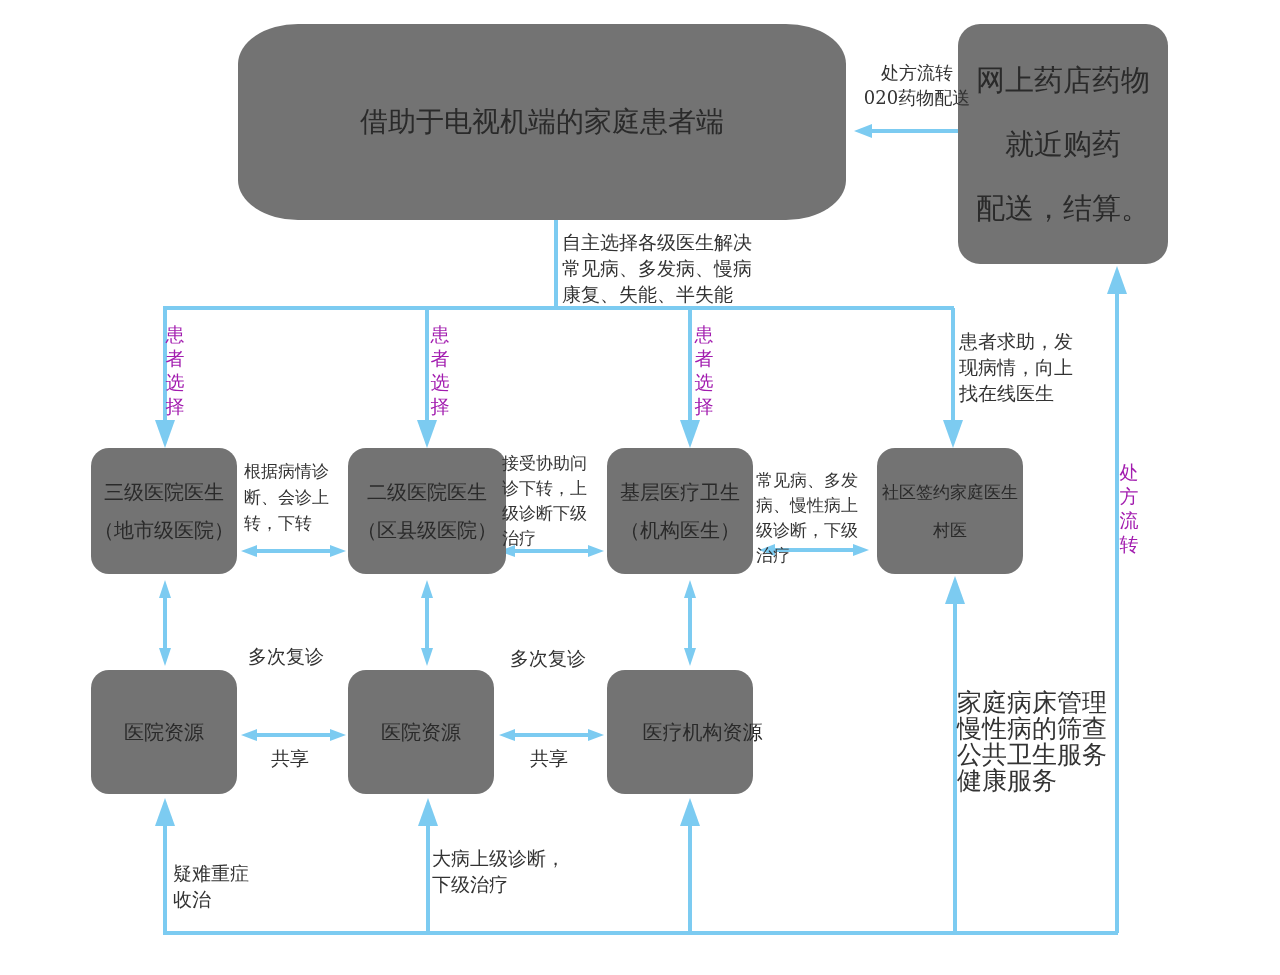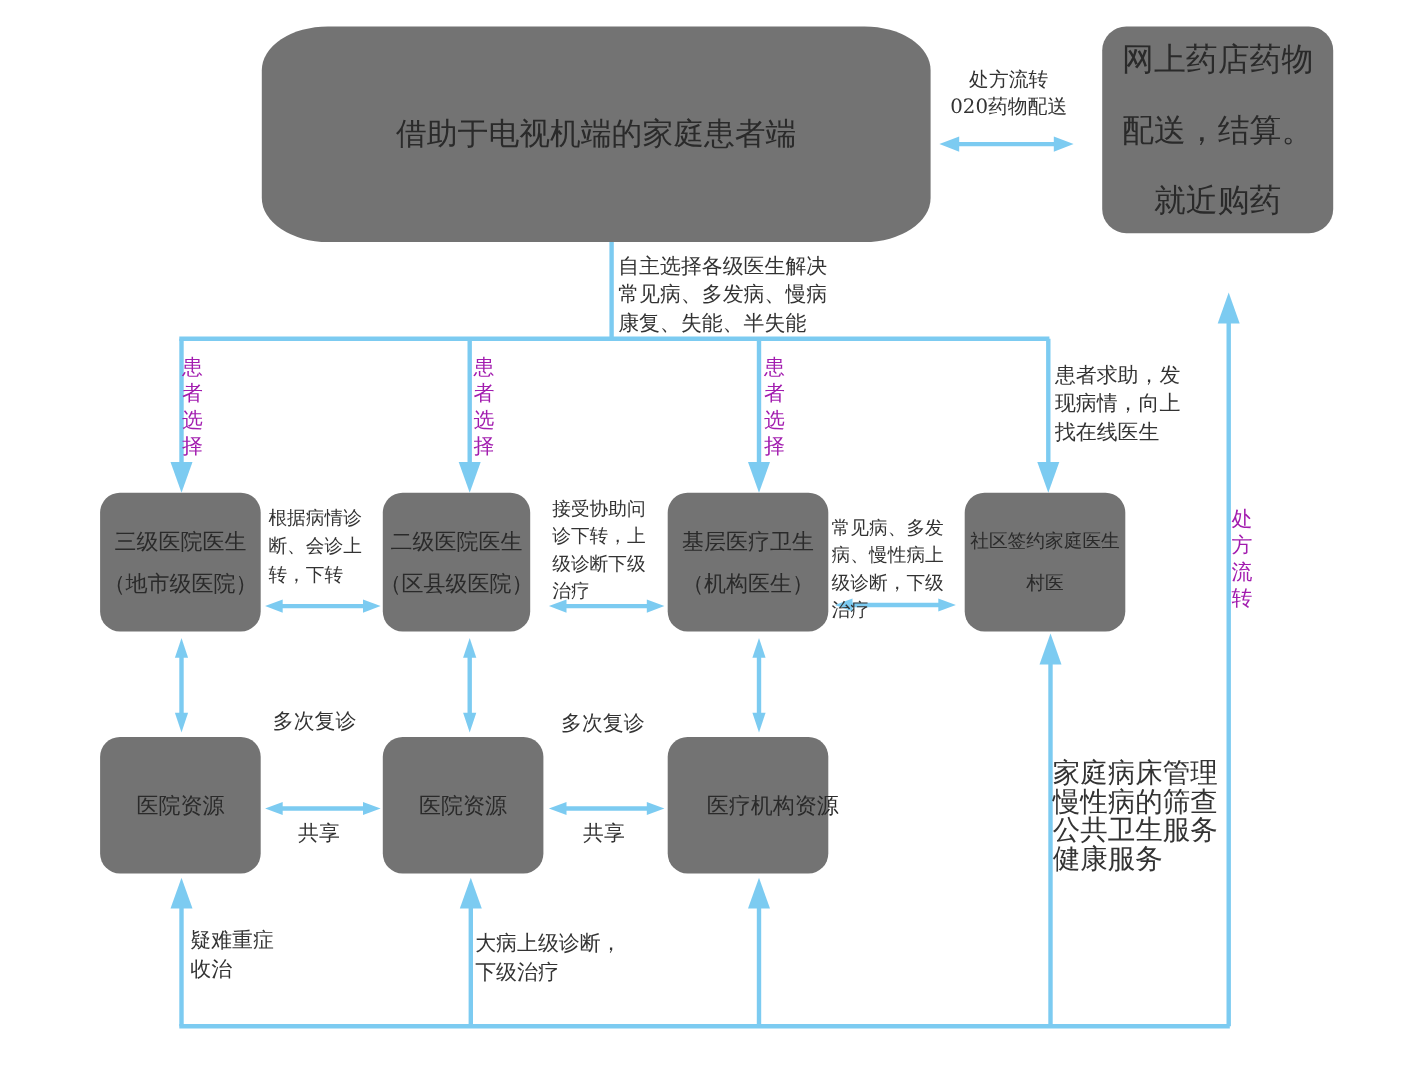--- a/index.html
+++ b/index.html
@@ -111,32 +111,32 @@
   <g>
     <line class="line" x1="1117" y1="933" x2="1117" y2="285"></line>
     <polygon class="head" points="1117,266 1107,294 1127,294"></polygon>
   </g>
 </svg>
 
 <div class="box" style="left:238px; top:24px; width:608px; height:196px; border-radius:60px / 40px; font-size:28px; line-height:64px;">
   <span>借助于电视机端的家庭患者端</span>
 </div>
 
-<div class="box" style="left:1002px; top:24px; width:210px; height:188px; border-radius:22px; font-size:29px; line-height:64px;">
+<div class="box" style="left:958px; top:24px; width:210px; height:240px; border-radius:22px; font-size:29px; line-height:64px;">
   <span>网上药店药物</span>
+  <span>就近购药</span>
   <span>配送，结算。</span>
-  <span>就近购药</span>
 </div>
 
 <div class="box" style="left:91px; top:448px; width:146px; height:126px; font-size:20px; line-height:38px;">
   <span>三级医院医生</span>
   <span>（地市级医院）</span>
 </div>
 
-<div class="box" style="left:348px; top:448px; width:134px; height:126px; font-size:20px; line-height:38px;">
+<div class="box" style="left:348px; top:448px; width:158px; height:126px; font-size:20px; line-height:38px;">
   <span>二级医院医生</span>
   <span>（区县级医院）</span>
 </div>
 
 <div class="box" style="left:607px; top:448px; width:146px; height:126px; font-size:20px; line-height:38px;">
   <span>基层医疗卫生</span>
   <span>（机构医生）</span>
 </div>
 
 <div class="box" style="left:877px; top:448px; width:146px; height:126px; font-size:17px; line-height:38px;">
@@ -204,21 +204,21 @@
 
 <div class="vlabel" style="left:1118px; top:460px;">处方流转</div>
 
 <div class="label" style="left:957px; top:690px; font-size:25px; line-height:26px;">
   <div>家庭病床管理</div>
   <div>慢性病的筛查</div>
   <div>公共卫生服务</div>
   <div>健康服务</div>
 </div>
 
-<div class="label" style="left:173px; top:842px; font-size:19px; line-height:26px;">
+<div class="label" style="left:173px; top:860px; font-size:19px; line-height:26px;">
   <div>疑难重症</div>
   <div>收治</div>
 </div>
 
 <div class="label" style="left:432px; top:845px; font-size:19px; line-height:26px;">
   <div>大病上级诊断，</div>
   <div>下级治疗</div>
 </div>
 
 </body></html>

